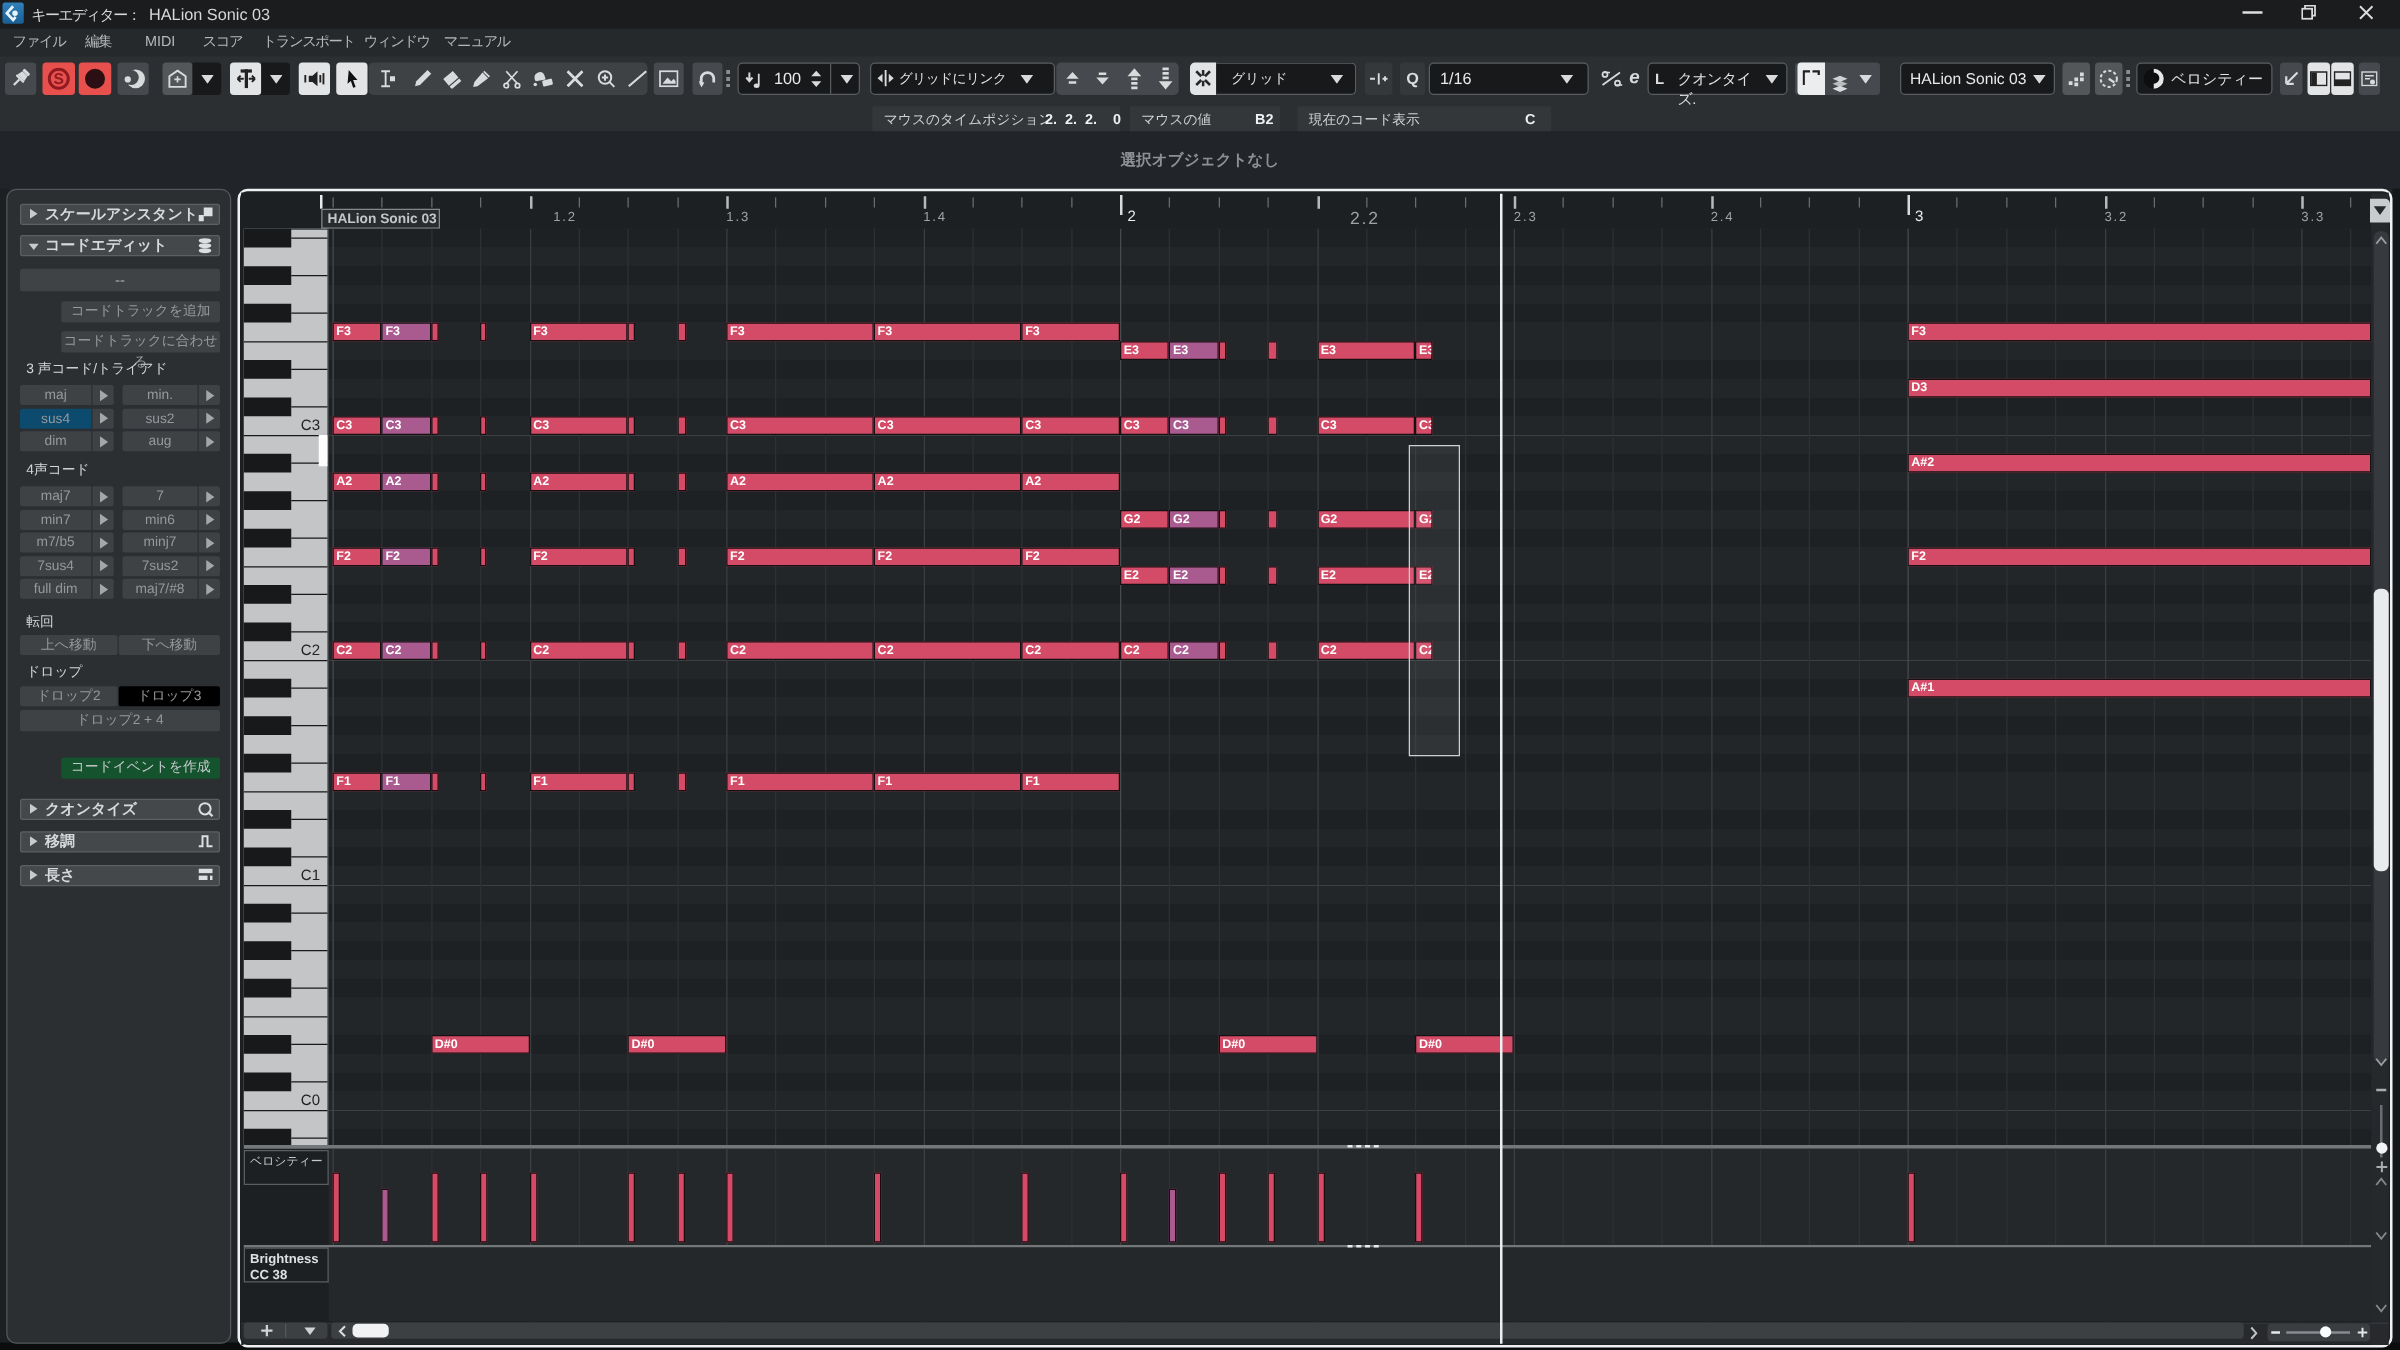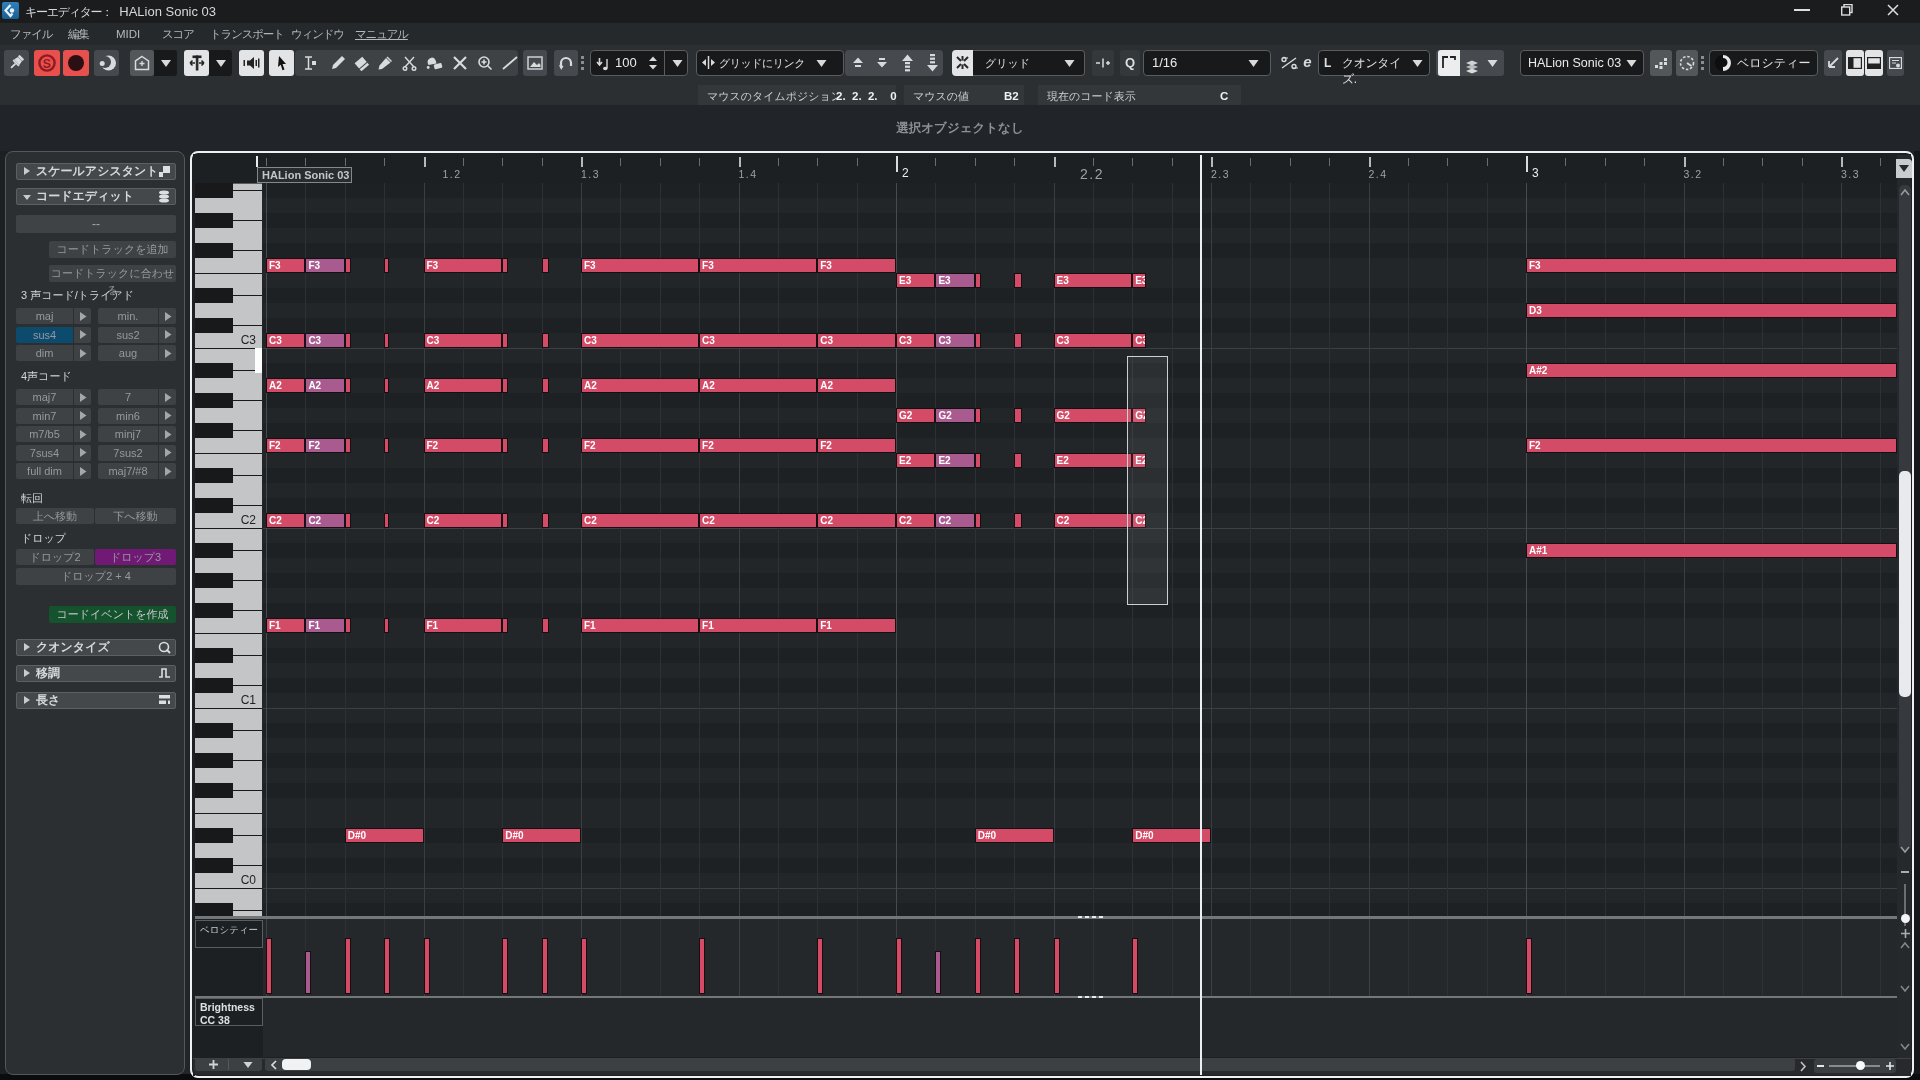--- a/index.html
+++ b/index.html
@@ -31,21 +31,21 @@
       <path d="M1 1 L11 11 M11 1 L1 11" stroke="#dcdedf" stroke-width="1.5"></path>
     </svg>
   </div>
 <div class="ab" style="left:0;top:23px;width:1920px;height:22px;background:#26292b;"></div>
 <div class="ab" style="left:10px;top:27px;height:15px;color:#b5b8ba;font-size:11.5px;line-height:15px;letter-spacing:-1.2px;">ファイル</div>
 <div class="ab" style="left:68px;top:27px;height:15px;color:#b5b8ba;font-size:11.5px;line-height:15px;letter-spacing:-1.2px;">編集</div>
 <div class="ab" style="left:116px;top:27px;height:15px;color:#b5b8ba;font-size:11.5px;line-height:15px;letter-spacing:0px;">MIDI</div>
 <div class="ab" style="left:162px;top:27px;height:15px;color:#b5b8ba;font-size:11.5px;line-height:15px;letter-spacing:-1.2px;">スコア</div>
 <div class="ab" style="left:210px;top:27px;height:15px;color:#b5b8ba;font-size:11.5px;line-height:15px;letter-spacing:-1.2px;">トランスポート</div>
 <div class="ab" style="left:291px;top:27px;height:15px;color:#b5b8ba;font-size:11.5px;line-height:15px;letter-spacing:-1.2px;">ウィンドウ</div>
-<div class="ab" style="left:355px;top:27px;height:15px;color:#b5b8ba;font-size:11.5px;line-height:15px;letter-spacing:-1.2px;text-decoration:underline;">マニュアル</div>
+<div class="ab" style="left:355px;top:27px;height:15px;color:#b5b8ba;font-size:11.5px;line-height:15px;letter-spacing:-1.2px;">マニュアル</div>
 <div class="ab" style="left:0;top:45px;width:1920px;height:60px;background:#2c2f32;"></div>
 <div class="ab" style="left:4px;top:50px;width:25px;height:26px;background:#46494d;border-radius:3px;">
     <svg width="17" height="17" style="margin:auto;margin-top:4px">
       <g transform="rotate(45 8.5 8.5)">
         <rect x="5.2" y="0.8" width="6.6" height="2.6" rx="1" fill="#d8dadc"></rect>
         <path d="M5.6 3.6 h5.8 l0.9 4.6 h-7.6 z" fill="#d8dadc"></path>
         <rect x="4.2" y="8.2" width="8.6" height="1.8" rx="0.9" fill="#d8dadc"></rect>
         <rect x="7.6" y="10" width="1.8" height="6.2" fill="#d8dadc"></rect>
       </g>
     </svg>
@@ -182,21 +182,21 @@
   </div>
 <div class="ab" style="left:581px;top:56px;width:3px;height:14px;background:repeating-linear-gradient(to bottom,#8b8e91 0 3px,transparent 3px 5.5px);"></div>
 <div class="ab" style="left:590px;top:50px;width:98px;height:26px;background:#17191b;border:1px solid #595d60;border-radius:4px;"></div>
 <div class="ab" style="left:595px;top:53px;width:16px;height:20px;">
     <svg width="14" height="17" style="margin:auto;margin-top:4px">
       <path d="M3.5 1 v7 M1 5 l2.5 3 L6 5" stroke="#d8dadc" stroke-width="1.6" fill="none"></path>
       <path d="M11 2 v9" stroke="#d8dadc" stroke-width="1.4"></path>
       <ellipse cx="9.3" cy="11.5" rx="2.3" ry="1.8" fill="#d8dadc"></ellipse>
     </svg>
   </div>
-<div class="ab" style="left:615px;top:55px;width:30px;height:16px;color:#e8eaeb;font-size:13px;line-height:16px;text-align:left;">100</div>
+<div class="ab" style="left:615px;top:55px;width:30px;height:16px;color:#e8eaeb;font-size:13px;line-height:16px;text-align:center;">100</div>
 <div class="ab" style="left:648px;top:55px;width:10px;height:16px;">
     <svg width="10" height="16">
       <path d="M1 6 L5 1.5 L9 6 Z" fill="#d8dadc"></path>
       <path d="M1 10 L5 14.5 L9 10 Z" fill="#d8dadc"></path>
     </svg>
   </div>
 <div class="ab" style="left:664px;top:51px;width:1px;height:24px;background:#595d60;"></div>
 <div class="ab" style="left:672px;top:59px;width:11px;height:8px;">
     <svg width="11" height="8">
       <path d="M0.5 1 h10 L5.5 8 Z" fill="#d8dadc"></path>
@@ -515,21 +515,21 @@
 <div class="ab" style="left:159px;top:463.0px;width:17px;height:16px;background:#3e4245;border-radius:0 2px 2px 0;">
     <svg width="8" height="9" style="margin:auto;margin-top:3.5px">
       <path d="M1 0 v9 L7.5 4.5 Z" fill="#a4a7aa"></path>
     </svg>
   </div>
 <div class="ab" style="left:21px;top:492px;height:12px;color:#d4d6d8;font-size:11px;line-height:12px;">転回</div>
 <div class="ab" style="left:16px;top:508px;width:78px;height:16px;background:#3e4245;border-radius:2px;color:#96999c;font-size:11px;line-height:16px;text-align:center;">上へ移動</div>
 <div class="ab" style="left:95px;top:508px;width:81px;height:16px;background:#3e4245;border-radius:2px;color:#96999c;font-size:11px;line-height:16px;text-align:center;">下へ移動</div>
 <div class="ab" style="left:21px;top:532px;height:12px;color:#d4d6d8;font-size:11px;line-height:12px;">ドロップ</div>
 <div class="ab" style="left:16px;top:549px;width:78px;height:16px;background:#3e4245;border-radius:2px;color:#96999c;font-size:11px;line-height:16px;text-align:center;">ドロップ2</div>
-<div class="ab" style="left:95px;top:549px;width:81px;height:16px;background:#701a75;border-radius:2px;color:#96999c;font-size:11px;line-height:16px;text-align:center;">ドロップ3</div>
+<div class="ab" style="left:95px;top:549px;width:81px;height:16px;background:#000000;border-radius:2px;color:#96999c;font-size:11px;line-height:16px;text-align:center;">ドロップ3</div>
 <div class="ab" style="left:16px;top:568px;width:160px;height:17px;background:#3e4245;border-radius:2px;color:#96999c;font-size:11px;line-height:17px;text-align:center;">ドロップ2 + 4</div>
 <div class="ab" style="left:49px;top:606px;width:127px;height:17px;background:#14532d;border-radius:2px;color:#c6c9cb;font-size:11px;line-height:17px;text-align:center;">コードイベントを作成</div>
 <div class="ab" style="left:16px;top:639px;width:160px;height:17px;background:#44484b;border:1px solid #5c6063;border-radius:2px;"></div>
 <div class="ab" style="left:23px;top:639px;width:8px;height:17px;">
     <svg width="8" height="8" style="margin-top:4px">
       <path d="M1 0 v8 L7 4 Z" fill="#c8cacc"></path>
     </svg>
   </div>
 <div class="ab" style="left:36px;top:641px;height:13px;color:#d6d8da;font-size:12px;font-weight:bold;line-height:13px;">クオンタイズ</div>
 <div class="ab" style="left:158px;top:641px;width:14px;height:13px;">

